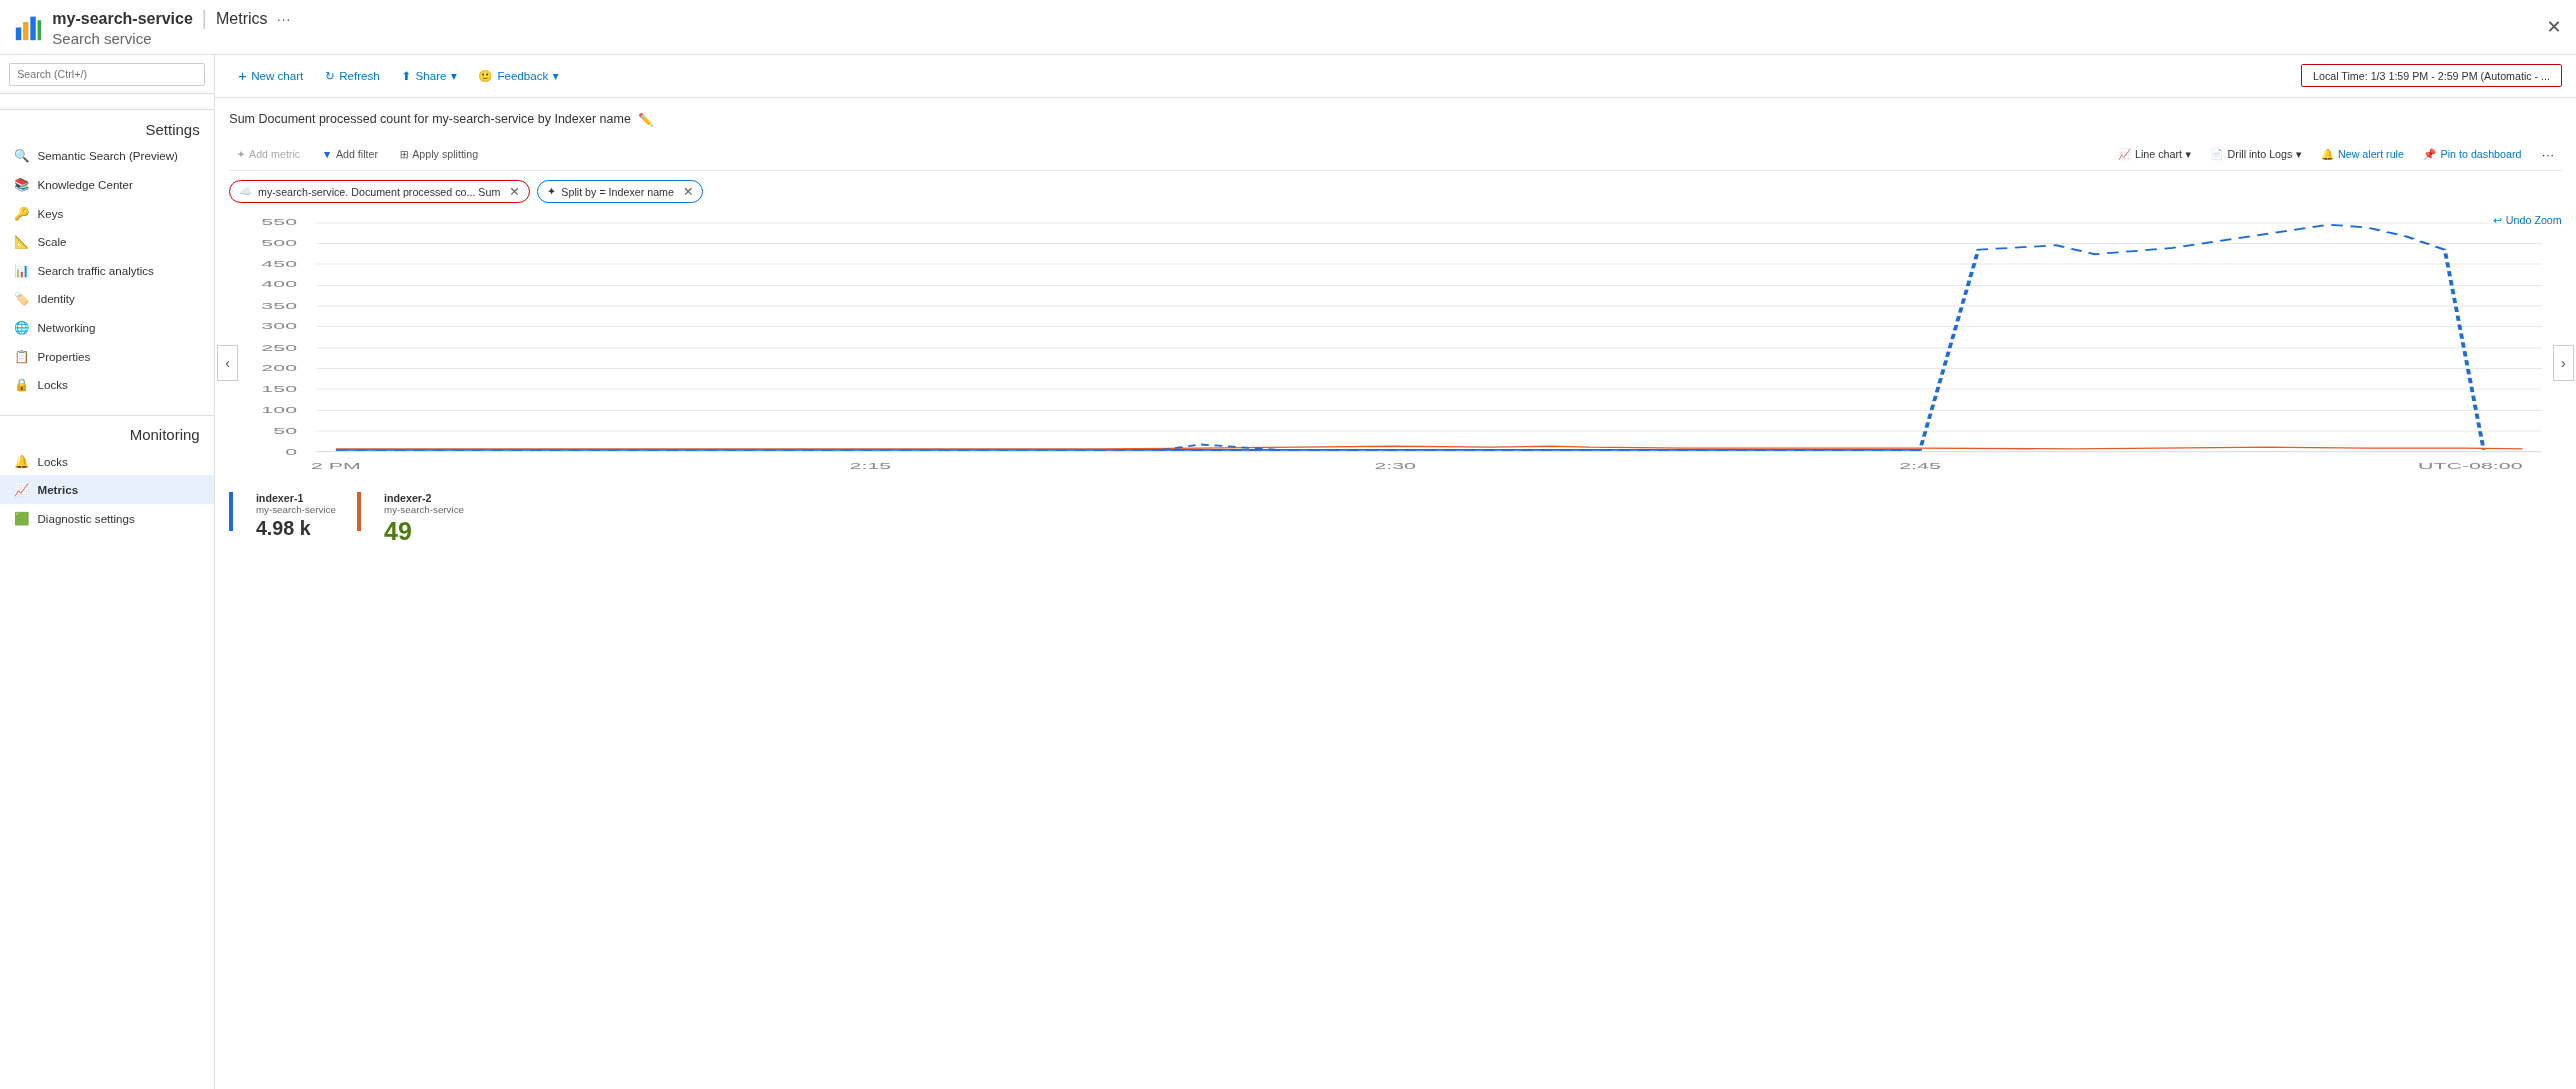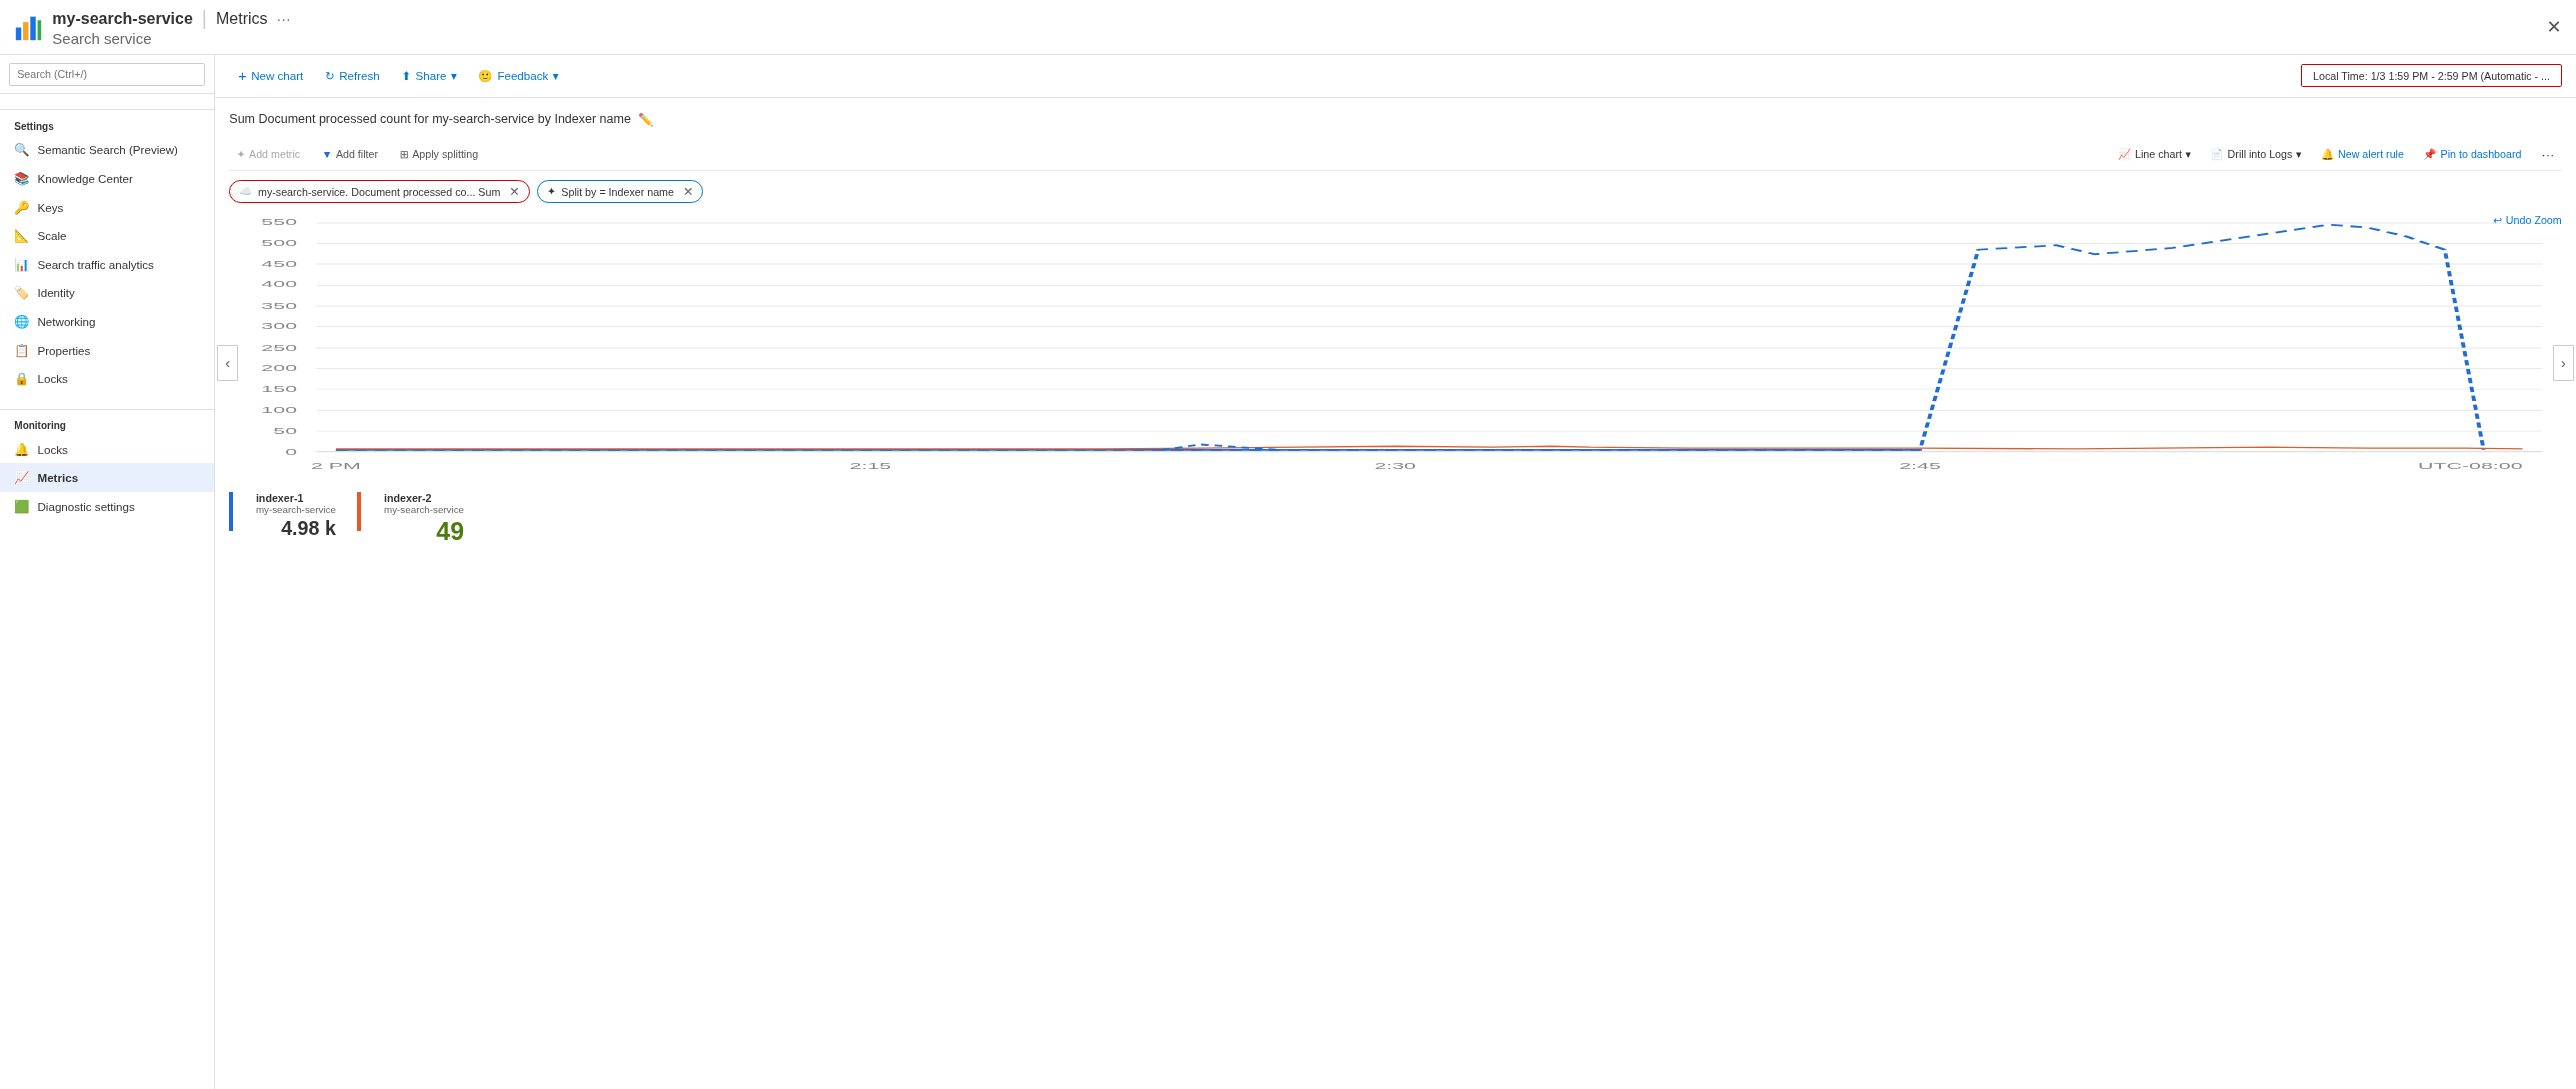--- a/index.html
+++ b/index.html
@@ -14,21 +14,21 @@
     .header-close { margin-left: auto; background: none; border: none; font-size: 18px; cursor: pointer; color: #555; }
 
     
     .main-layout { display: flex; flex: 1; overflow: hidden; }
 
     
     .sidebar { width: 215px; background: #fff; border-right: 0.9px solid #e0e0e0; display: flex; flex-direction: column; overflow-y: auto; flex-shrink: 0; gap: 12px; }
     .sidebar-search { padding: 7.2px 9px; border-bottom: 0.9px solid #e0e0e0; }
     .sidebar-search input { width: 100%; border: 0.9px solid #ccc; padding: 4.5px 7.2px; font-size: 10.7px; border-radius: 1.8px; color: #555; }
 
-    .sidebar-section-title { padding: 10.7px 14.3px 3.6px 14.3px; font-size: 10px; font-weight: 700; color: #333; border-top: 0.9px solid #e0e0e0; margin-top: 3.6px; }
+    .sidebar-section-title { padding: 10.7px 14.3px 3.6px 14.3px; font-size: 15px; font-weight: 400; color: #333; border-top: 0.9px solid #e0e0e0; margin-top: 3.6px; text-align: right; }
     .sidebar-item { display: flex; align-items: center; padding: 6.3px 14.3px; cursor: pointer; color: #333; font-size: 11.6px; }
     .sidebar-item.active { background: #e8f0fe; font-weight: 600; }
     .sidebar-icon { width: 16px; height: 16px; margin-right: 7.2px; flex-shrink: 0; display: inline-flex; align-items: center; justify-content: center; font-size: 12.5px; }
 
     
     .content { flex: 1; display: flex; flex-direction: column; overflow: hidden; position: relative; }
 
     
     .toolbar { display: flex; align-items: center; padding: 7.2px 14.3px; background: #fff; border-bottom: 0.9px solid #e0e0e0; gap: 3.6px; }
     .toolbar-btn { display: flex; align-items: center; gap: 4.5px; padding: 5.4px 9px; background: none; border: none; cursor: pointer; color: #0078d4; font-size: 11.6px; border-radius: 1.8px; }
@@ -60,21 +60,21 @@
     .chart-nav-prev { position: absolute; left: -9px; top: 50%; transform: translateY(-50%); background: none; border: none; font-size: 18px; cursor: pointer; color: #555; }
     .chart-nav-next { position: absolute; right: -9px; top: 50%; transform: translateY(-50%); background: none; border: none; font-size: 18px; cursor: pointer; color: #555; }
 
     
     .chart-legend { display: flex; gap: 21.5px; margin-top: 7.2px; padding-top: 7.2px; }
     .legend-item { display: flex; align-items: flex-start; gap: 23px; }
     .legend-color-bar { width: 3.6px; height: 36px; flex-shrink: 0; }
     .legend-info { display: flex; flex-direction: column; }
     .legend-name { font-size: 10.7px; font-weight: 600; color: #333; }
     .legend-service { font-size: 9.8px; color: #666; }
-    .legend-value { font-size: 19.7px; font-weight: 700; color: #333; margin-top: 1.8px; text-align: right; }
+    .legend-value { font-size: 19.7px; font-weight: 700; color: #333; margin-top: 1.8px; }
 
     svg { overflow: visible; }
   </style>
 </head>
 <body>
 
 <div class="app-container">
 
   <div class="header">
 

